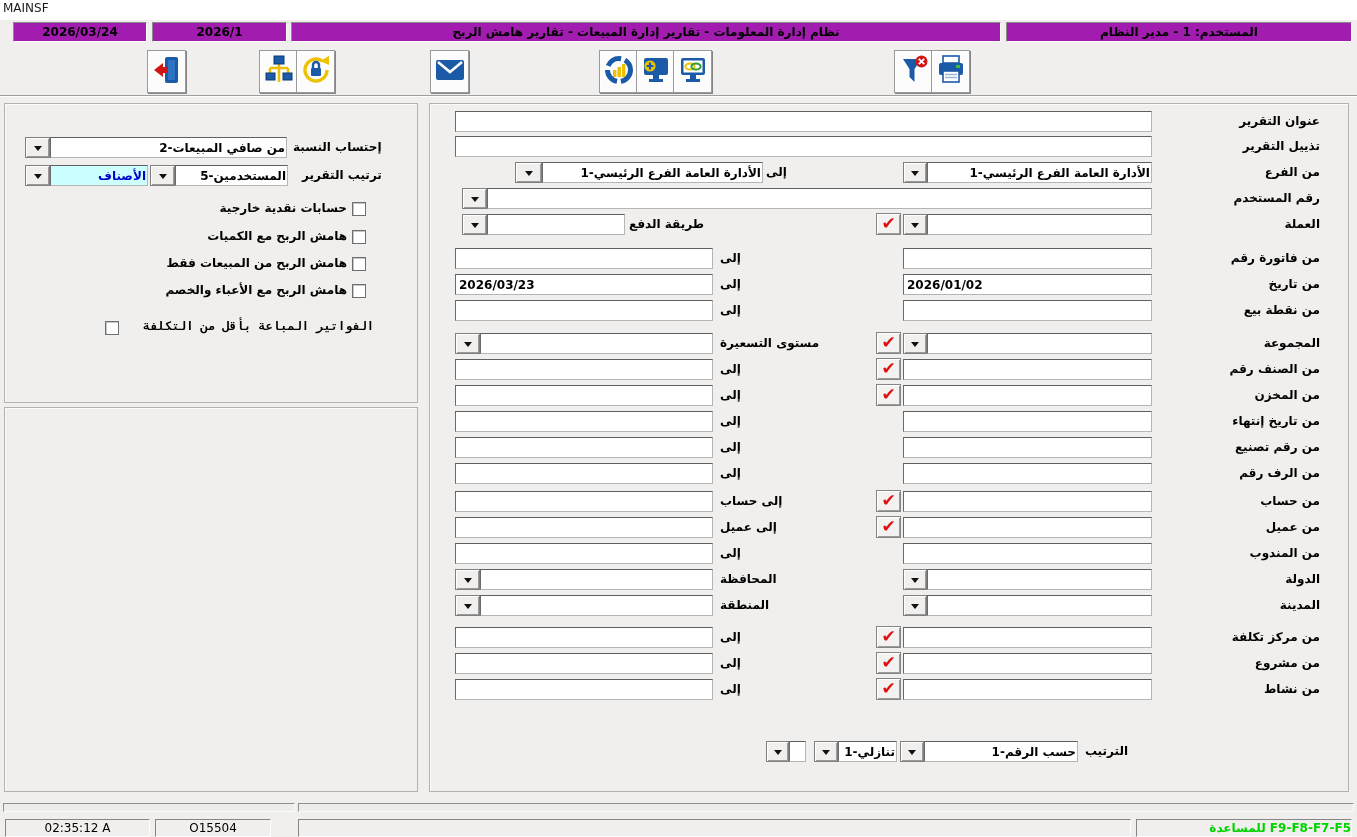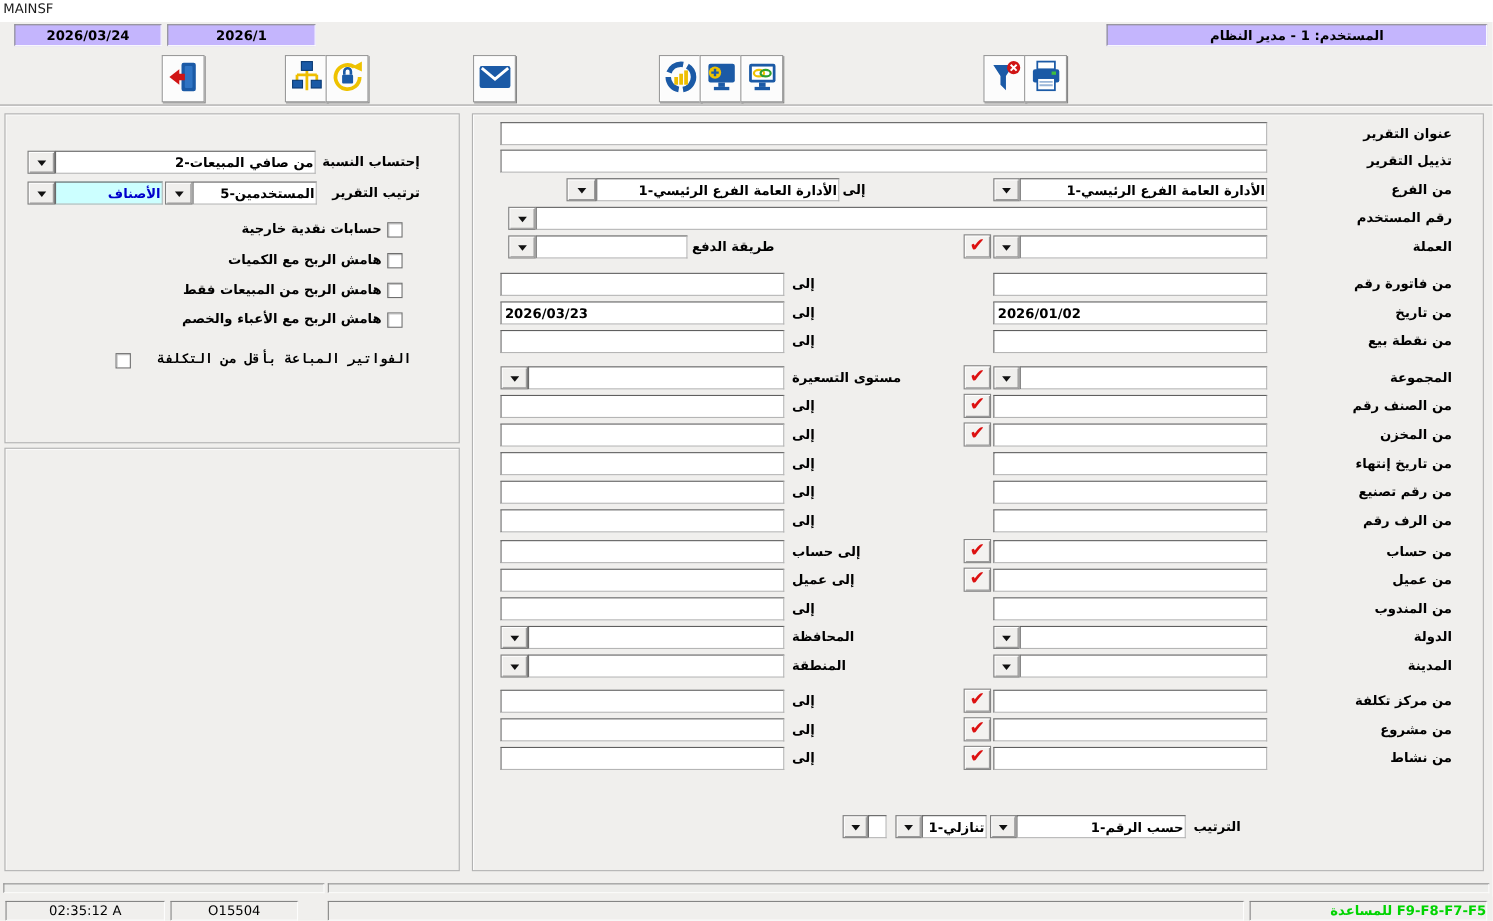--- a/index.html
+++ b/index.html
@@ -1,20 +1,20 @@
 <!DOCTYPE html>
 <html><head>
 <meta charset="utf-8">
 <style>
   html,body{margin:0;padding:0;}
   .screen{position:relative;width:1357px;height:837px;background:#ffffff;overflow:hidden;
           font-family:"DejaVu Sans",sans-serif;-webkit-font-smoothing:antialiased;}
   .graybg{position:absolute;left:0;top:20px;width:1357px;height:817px;background:#f0efed;}
   .mainsf{position:absolute;left:3px;top:1px;font-size:12px;color:#1a1a1a;}
-  .cell3d{position:absolute;height:20px;box-sizing:border-box;background:#c4b5fd;
+  .cell3d{position:absolute;height:20px;box-sizing:border-box;background:#a21caf;
           border:1px solid;border-color:#8c8c8c #fdfdfd #fdfdfd #8c8c8c;
           display:flex;align-items:center;justify-content:center;
           font-size:12px;font-weight:bold;color:#000;white-space:nowrap;overflow:hidden;direction:rtl;}
   .tb-band{position:absolute;left:0;top:45px;width:1357px;height:50px;background:#f0efed;
            border-bottom:1px solid #9e9e9e;box-shadow:0 1px 0 #ffffff;}
   .tbtn{position:absolute;top:5px;width:37px;height:41px;background:#fcfcfc;
         border:1px solid #9a9a9a;box-shadow:1px 1px 0 #868686, inset 1px 1px 0 #ffffff;
         display:flex;align-items:center;justify-content:center;}
   .grpbox{position:absolute;box-sizing:border-box;border:1px solid #b2b2b2;
           box-shadow:inset 1px 1px 0 #fbfbfb;}
@@ -49,20 +49,21 @@
 </head>
 <body>
 
 <div class="screen">
   <div class="graybg"></div>
 
   <div class="mainsf">MAINSF</div>
 
   <div class="cell3d" style="left:13px;top:22px;width:134px;">2026/03/24</div>
   <div class="cell3d" style="left:152px;top:22px;width:135px;">2026/1</div>
+  <div class="cell3d" style="left:291px;top:22px;width:710px;">نظام إدارة المعلومات - تقارير إدارة المبيعات - تقارير هامش الربح</div>
   <div class="cell3d" style="left:1006px;top:22px;width:346px;">المستخدم: 1 - مدير النظام</div>
 
   <div class="tb-band">
     <div class="tbtn" style="left:147px;">
       <span><svg width="30" height="32" viewBox="0 0 30 32">
         <rect x="13" y="3" width="13" height="26" rx="2" fill="#1b5aa6"></rect>
         <rect x="16" y="6" width="7" height="20" rx="1" fill="#2f74c4"></rect>
         <polygon points="2,16 11,9 11,13 16,13 16,19 11,19 11,23" fill="#d01515"></polygon>
       </svg></span>
     </div>

